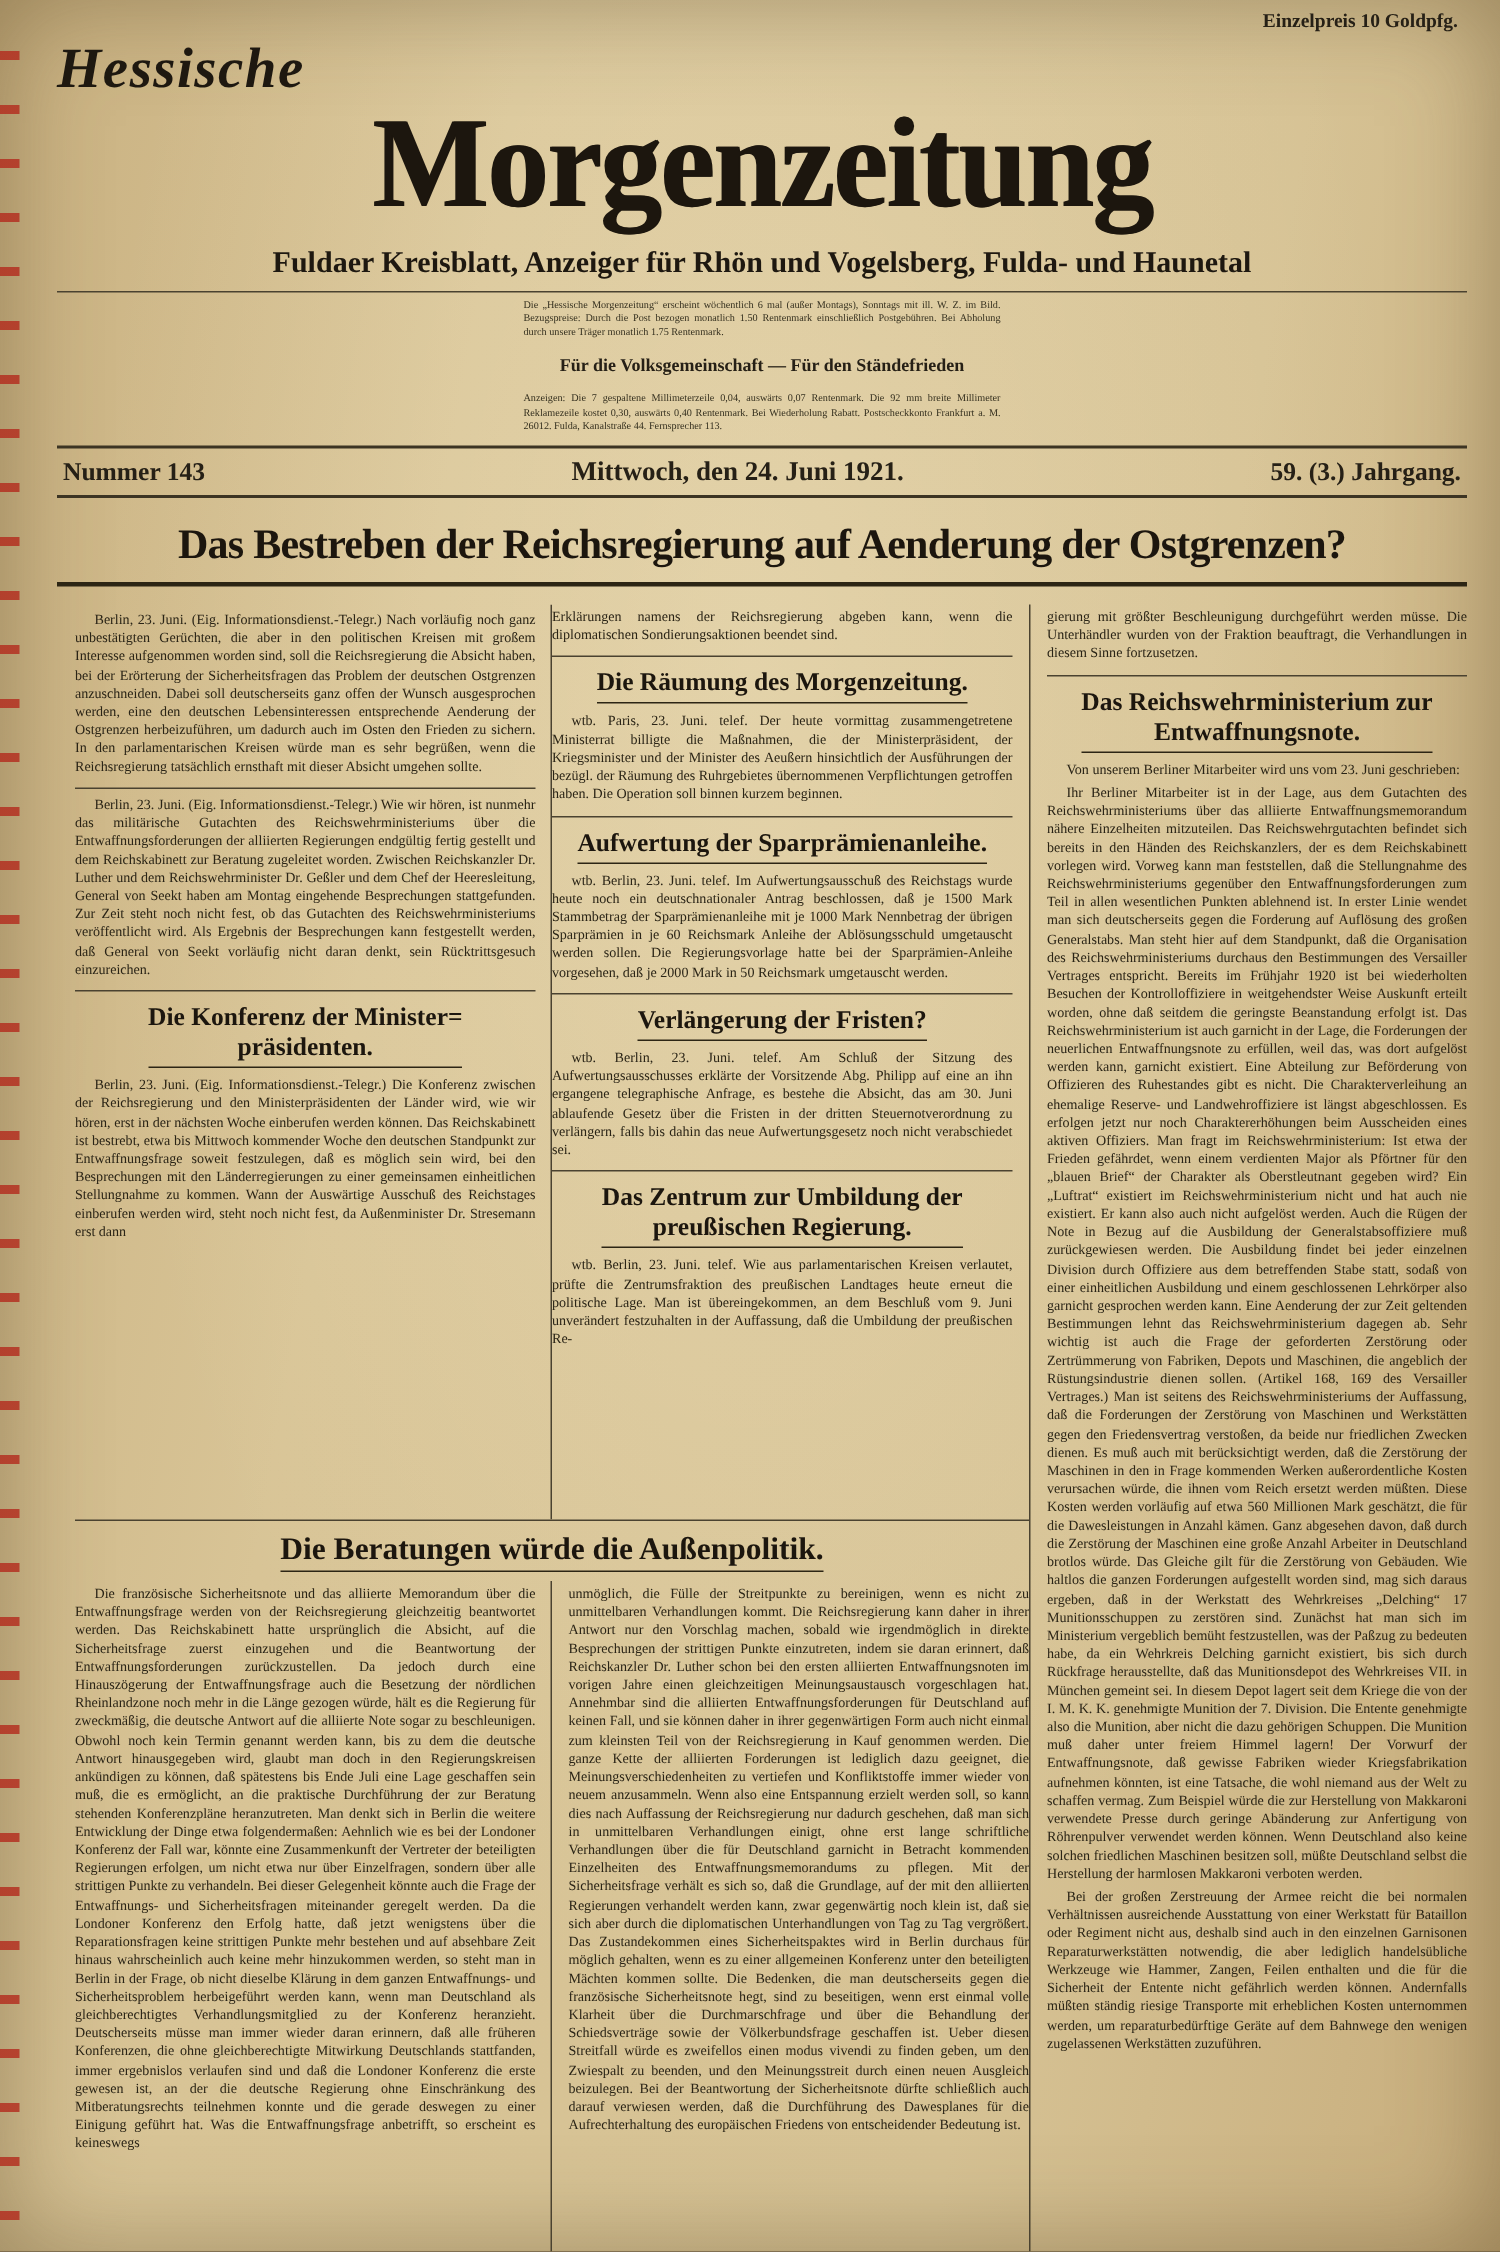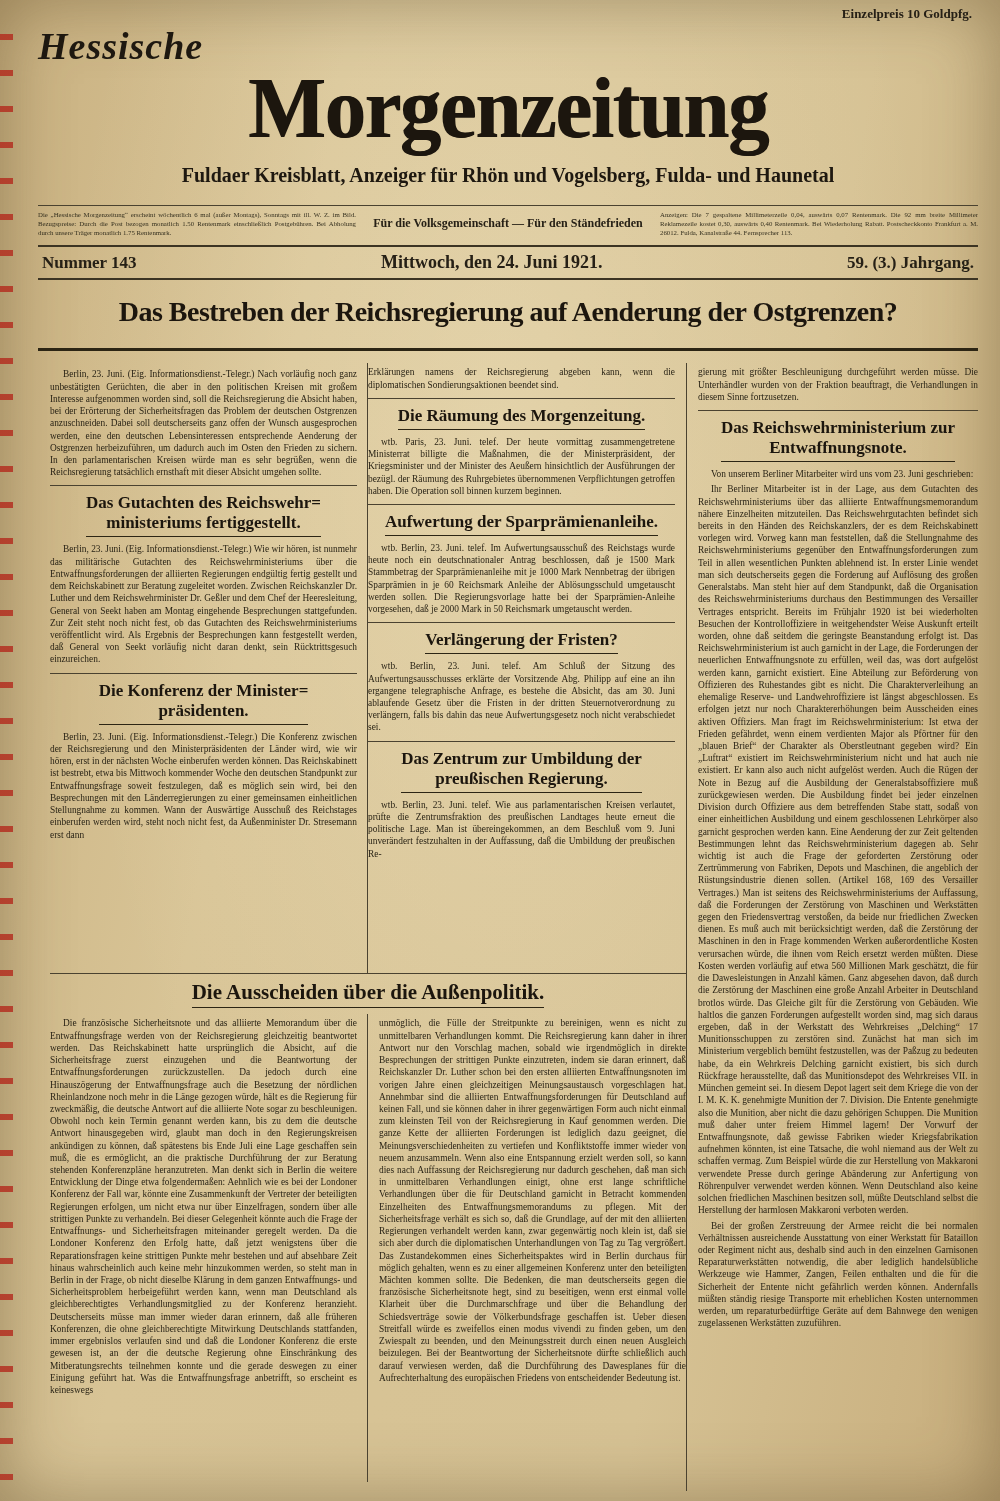--- a/index.html
+++ b/index.html
@@ -19,31 +19,31 @@
     position:absolute; left:0; top:4px; bottom:0; width:13px;
     background: repeating-linear-gradient(to bottom, transparent 0px, transparent 30px, #b3291c 30px, #b3291c 36px);
     opacity:.8; pointer-events:none;
   }
   
   .price { text-align:right; font-size:13px; font-weight:bold; padding-right:6px; }
   .title1 { text-align:left; font-size:38px; font-weight:bold; font-style:italic; margin-top:2px; letter-spacing:1px; color:#1e1810; }
   .title2 { text-align:center; font-size:82px; font-weight:bold; line-height:.95; letter-spacing:-1px; color:#1c160e;
             text-shadow:1px 0 0 #1c160e; transform:scaleY(1.05); margin-top:2px; }
   .subtitle { text-align:center; font-size:20px; font-weight:bold; margin-top:16px; color:#1e1810; }
-  .imprint-row { display:flex; align-items:center; gap:10px; border-top:1px solid #4a4230; margin-top:18px; padding:4px 0 4px 0; }
+  .imprint-row { display:flex; align-items:center; gap:10px; border-top:1px solid #4a4230; margin-top:7px; padding:4px 0 4px 0;flex-direction:column; }
   .imprint { width:318px; font-size:6.8px; line-height:1.35; text-align:justify; color:#35301f; }
   .motto { flex:1; text-align:center; font-size:12px; font-weight:bold; }
   .dateline { display:flex; justify-content:space-between; align-items:baseline;
               border-top:2px solid #3c3423; border-bottom:2px solid #3c3423;
               padding:5px 4px; margin-top:4px; font-weight:bold; }
   .dateline .issue, .dateline .volume { font-size:17px; }
   .dateline .date { font-size:18px; }
   
   .lead-head { text-align:center; font-size:28px; font-weight:bold; color:#1c160e;
-               margin:16px 0 12px 0; padding-bottom:20px; border-bottom:3px solid #2c2514; letter-spacing:-0.5px; }
+               margin:16px 0 12px 0; padding-bottom:8px; border-bottom:3px solid #2c2514; letter-spacing:-0.5px; }
   
   .content { display:flex; margin-top:2px;margin-left:12px; }
   .left23 { width:637px; }
   .col3 { width:283px; border-left:1px solid #4a4230; padding-left:11px; height:1128px; overflow:hidden; }
   .two-cols { display:flex; height:610px; overflow:hidden; }
   .col1 { width:307px; padding-right:10px; }
   .col2 { width:307px; border-left:1px solid #4a4230; padding-left:0; }
   .aussen { border-top:1px solid #4a4230; }
   .aussen-head-wrap { text-align:center; padding:6px 0 2px 0; }
   .aussen-cols { display:flex; height:468px; overflow:hidden; margin-top:4px; }
@@ -89,24 +89,20 @@
 
   <div class="content">
     <div class="left23">
       <div class="two-cols">
 
         <div class="col1">
           <article class="article">
             <p class="body">Berlin, 23. Juni. (Eig. Informationsdienst.-Telegr.) Nach vorläufig noch ganz unbestätigten Gerüchten, die aber in den politischen Kreisen mit großem Interesse aufgenommen worden sind, soll die Reichsregierung die Absicht haben, bei der Erörterung der Sicherheitsfragen das Problem der deutschen Ostgrenzen anzuschneiden. Dabei soll deutscherseits ganz offen der Wunsch ausgesprochen werden, eine den deutschen Lebensinteressen entsprechende Aenderung der Ostgrenzen herbeizuführen, um dadurch auch im Osten den Frieden zu sichern. In den parlamentarischen Kreisen würde man es sehr begrüßen, wenn die Reichsregierung tatsächlich ernsthaft mit dieser Absicht umgehen sollte.</p>
           </article>
           <article class="article ruled">
-            <div class="head-wrap">
-              <h2 class="art-head">Das Gutachten des Reichswehr=
-ministeriums fertiggestellt.</h2>
-            </div>
             <p class="body">Berlin, 23. Juni. (Eig. Informationsdienst.-Telegr.) Wie wir hören, ist nunmehr das militärische Gutachten des Reichswehrministeriums über die Entwaffnungsforderungen der alliierten Regierungen endgültig fertig gestellt und dem Reichskabinett zur Beratung zugeleitet worden. Zwischen Reichskanzler Dr. Luther und dem Reichswehrminister Dr. Geßler und dem Chef der Heeresleitung, General von Seekt haben am Montag eingehende Besprechungen stattgefunden. Zur Zeit steht noch nicht fest, ob das Gutachten des Reichswehrministeriums veröffentlicht wird. Als Ergebnis der Besprechungen kann festgestellt werden, daß General von Seekt vorläufig nicht daran denkt, sein Rücktrittsgesuch einzureichen.</p>
           </article>
           <article class="article ruled">
             <div class="head-wrap">
               <h2 class="art-head">Die Konferenz der Minister=
 präsidenten.</h2>
             </div>
             <p class="body">Berlin, 23. Juni. (Eig. Informationsdienst.-Telegr.) Die Konferenz zwischen der Reichsregierung und den Ministerpräsidenten der Länder wird, wie wir hören, erst in der nächsten Woche einberufen werden können. Das Reichskabinett ist bestrebt, etwa bis Mittwoch kommender Woche den deutschen Standpunkt zur Entwaffnungsfrage soweit festzulegen, daß es möglich sein wird, bei den Besprechungen mit den Länderregierungen zu einer gemeinsamen einheitlichen Stellungnahme zu kommen. Wann der Auswärtige Ausschuß des Reichstages einberufen werden wird, steht noch nicht fest, da Außenminister Dr. Stresemann erst dann</p>
           </article>
         </div>
@@ -137,21 +133,21 @@
 preußischen Regierung.</h2>
             </div>
             <p class="body">wtb. Berlin, 23. Juni. telef. Wie aus parlamentarischen Kreisen verlautet, prüfte die Zentrumsfraktion des preußischen Landtages heute erneut die politische Lage. Man ist übereingekommen, an dem Beschluß vom 9. Juni unverändert festzuhalten in der Auffassung, daß die Umbildung der preußischen Re-</p>
           </article>
         </div>
 
       </div>
 
       <section class="aussen">
         <div class="aussen-head-wrap">
-          <h2 class="aussen-head">Die Ausscheiden über die Außenpolitik.</h2>
+          <h2 class="aussen-head">Die Beratungen würde die Außenpolitik.</h2>
         </div>
         <div class="aussen-cols">
           <div class="acol1">
             <p class="body">Die französische Sicherheitsnote und das alliierte Memorandum über die Entwaffnungsfrage werden von der Reichsregierung gleichzeitig beantwortet werden. Das Reichskabinett hatte ursprünglich die Absicht, auf die Sicherheitsfrage zuerst einzugehen und die Beantwortung der Entwaffnungsforderungen zurückzustellen. Da jedoch durch eine Hinauszögerung der Entwaffnungsfrage auch die Besetzung der nördlichen Rheinlandzone noch mehr in die Länge gezogen würde, hält es die Regierung für zweckmäßig, die deutsche Antwort auf die alliierte Note sogar zu beschleunigen. Obwohl noch kein Termin genannt werden kann, bis zu dem die deutsche Antwort hinausgegeben wird, glaubt man doch in den Regierungskreisen ankündigen zu können, daß spätestens bis Ende Juli eine Lage geschaffen sein muß, die es ermöglicht, an die praktische Durchführung der zur Beratung stehenden Konferenzpläne heranzutreten. Man denkt sich in Berlin die weitere Entwicklung der Dinge etwa folgendermaßen: Aehnlich wie es bei der Londoner Konferenz der Fall war, könnte eine Zusammenkunft der Vertreter der beteiligten Regierungen erfolgen, um nicht etwa nur über Einzelfragen, sondern über alle strittigen Punkte zu verhandeln. Bei dieser Gelegenheit könnte auch die Frage der Entwaffnungs- und Sicherheitsfragen miteinander geregelt werden. Da die Londoner Konferenz den Erfolg hatte, daß jetzt wenigstens über die Reparationsfragen keine strittigen Punkte mehr bestehen und auf absehbare Zeit hinaus wahrscheinlich auch keine mehr hinzukommen werden, so steht man in Berlin in der Frage, ob nicht dieselbe Klärung in dem ganzen Entwaffnungs- und Sicherheitsproblem herbeigeführt werden kann, wenn man Deutschland als gleichberechtigtes Verhandlungsmitglied zu der Konferenz heranzieht. Deutscherseits müsse man immer wieder daran erinnern, daß alle früheren Konferenzen, die ohne gleichberechtigte Mitwirkung Deutschlands stattfanden, immer ergebnislos verlaufen sind und daß die Londoner Konferenz die erste gewesen ist, an der die deutsche Regierung ohne Einschränkung des Mitberatungsrechts teilnehmen konnte und die gerade deswegen zu einer Einigung geführt hat. Was die Entwaffnungsfrage anbetrifft, so erscheint es keineswegs</p>
           </div>
           <div class="acol2">
             <p class="body noindent">unmöglich, die Fülle der Streitpunkte zu bereinigen, wenn es nicht zu unmittelbaren Verhandlungen kommt. Die Reichsregierung kann daher in ihrer Antwort nur den Vorschlag machen, sobald wie irgendmöglich in direkte Besprechungen der strittigen Punkte einzutreten, indem sie daran erinnert, daß Reichskanzler Dr. Luther schon bei den ersten alliierten Entwaffnungsnoten im vorigen Jahre einen gleichzeitigen Meinungsaustausch vorgeschlagen hat. Annehmbar sind die alliierten Entwaffnungsforderungen für Deutschland auf keinen Fall, und sie können daher in ihrer gegenwärtigen Form auch nicht einmal zum kleinsten Teil von der Reichsregierung in Kauf genommen werden. Die ganze Kette der alliierten Forderungen ist lediglich dazu geeignet, die Meinungsverschiedenheiten zu vertiefen und Konfliktstoffe immer wieder von neuem anzusammeln. Wenn also eine Entspannung erzielt werden soll, so kann dies nach Auffassung der Reichsregierung nur dadurch geschehen, daß man sich in unmittelbaren Verhandlungen einigt, ohne erst lange schriftliche Verhandlungen über die für Deutschland garnicht in Betracht kommenden Einzelheiten des Entwaffnungsmemorandums zu pflegen. Mit der Sicherheitsfrage verhält es sich so, daß die Grundlage, auf der mit den alliierten Regierungen verhandelt werden kann, zwar gegenwärtig noch klein ist, daß sie sich aber durch die diplomatischen Unterhandlungen von Tag zu Tag vergrößert. Das Zustandekommen eines Sicherheitspaktes wird in Berlin durchaus für möglich gehalten, wenn es zu einer allgemeinen Konferenz unter den beteiligten Mächten kommen sollte. Die Bedenken, die man deutscherseits gegen die französische Sicherheitsnote hegt, sind zu beseitigen, wenn erst einmal volle Klarheit über die Durchmarschfrage und über die Behandlung der Schiedsverträge sowie der Völkerbundsfrage geschaffen ist. Ueber diesen Streitfall würde es zweifellos einen modus vivendi zu finden geben, um den Zwiespalt zu beenden, und den Meinungsstreit durch einen neuen Ausgleich beizulegen. Bei der Beantwortung der Sicherheitsnote dürfte schließlich auch darauf verwiesen werden, daß die Durchführung des Dawesplanes für die Aufrechterhaltung des europäischen Friedens von entscheidender Bedeutung ist.</p>
           </div>
         </div>
       </section>

